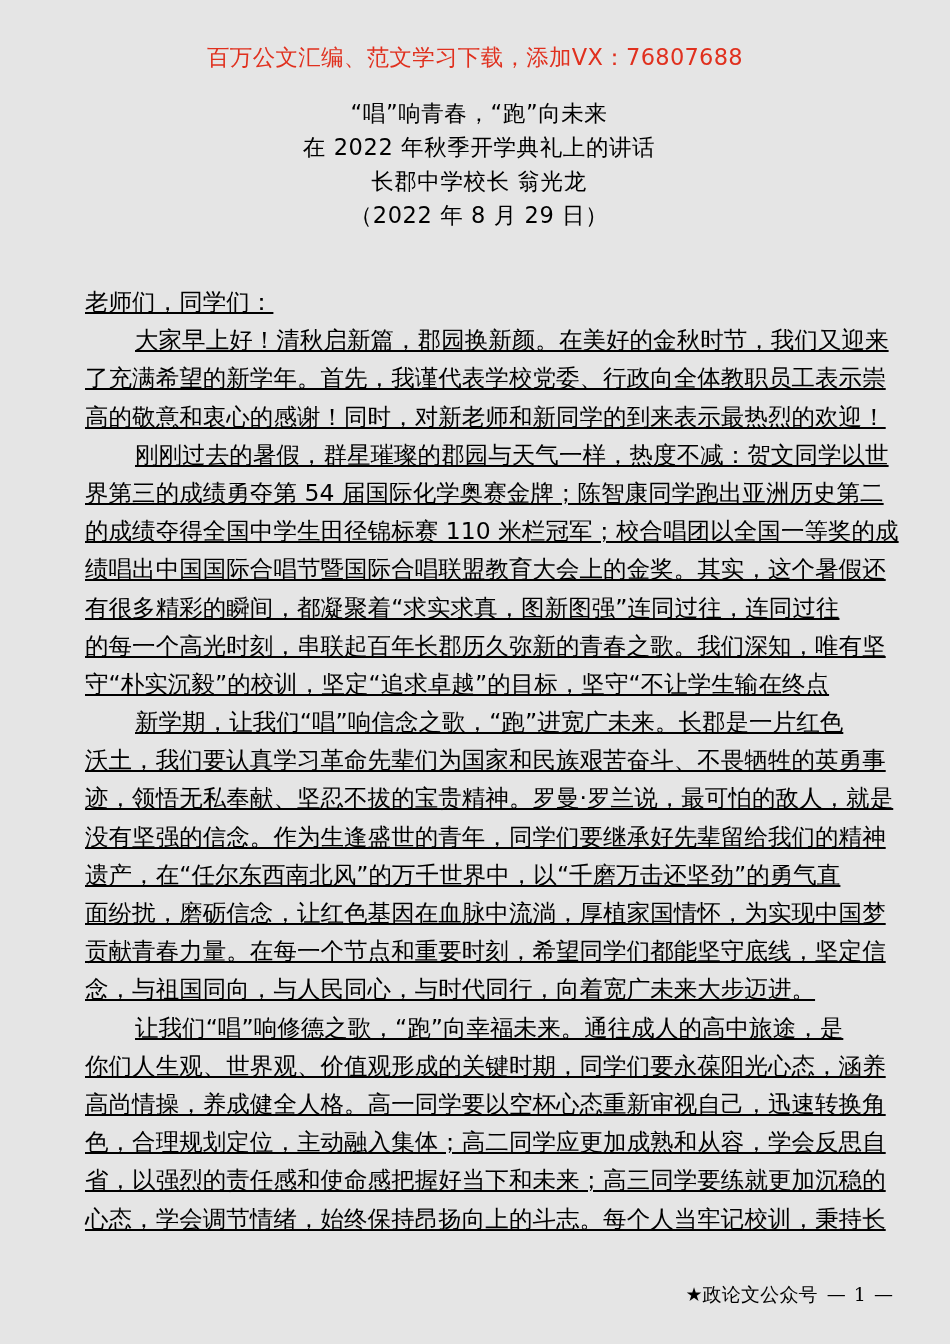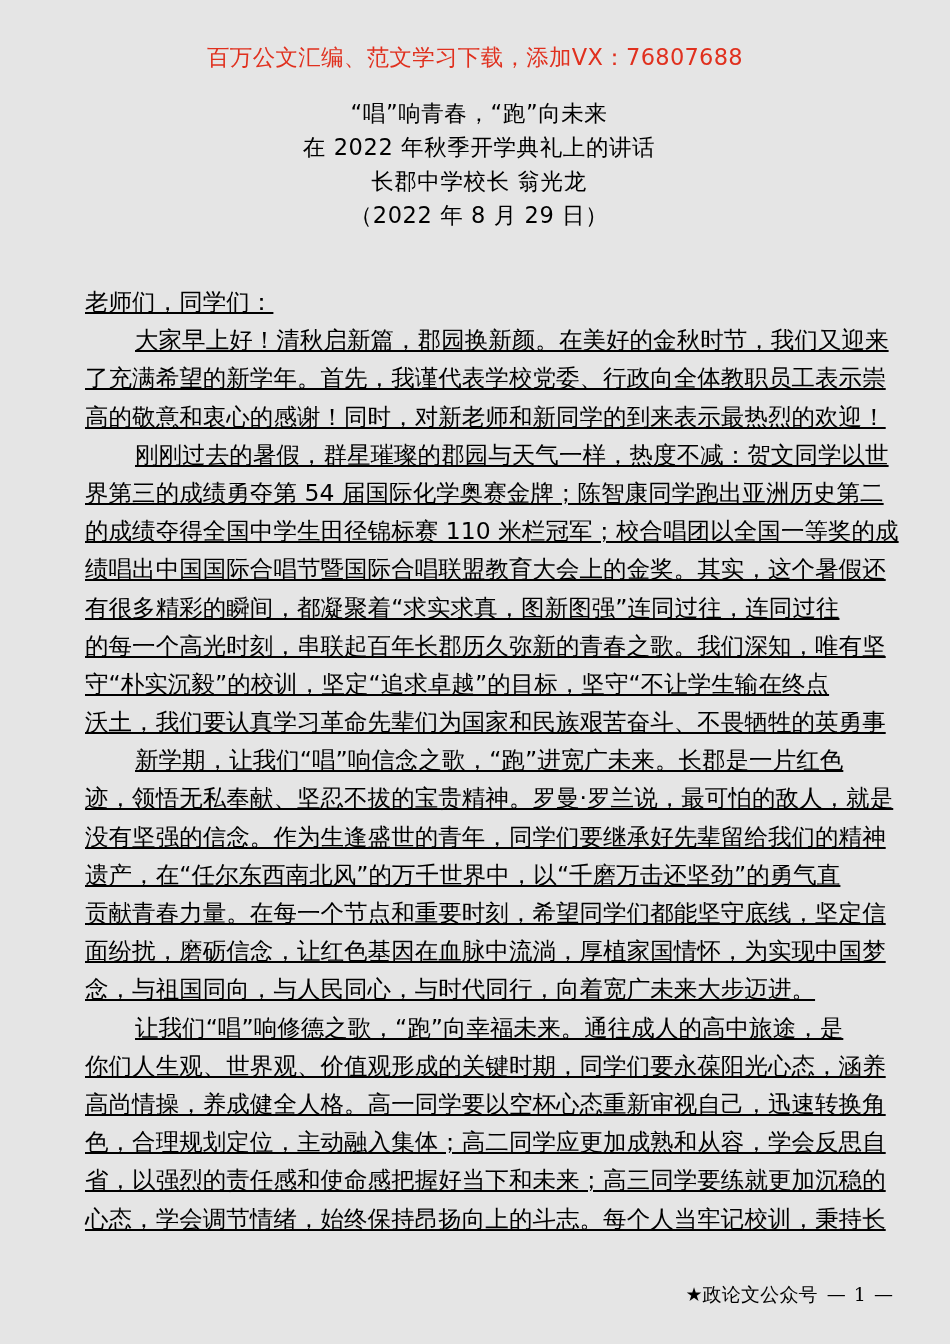--- a/index.html
+++ b/index.html
@@ -118,27 +118,27 @@
       <div class="body-line indent">大家早上好！清秋启新篇，郡园换新颜。在美好的金秋时节，我们又迎来</div>
       <div class="body-line">了充满希望的新学年。首先，我谨代表学校党委、行政向全体教职员工表示崇</div>
       <div class="body-line">高的敬意和衷心的感谢！同时，对新老师和新同学的到来表示最热烈的欢迎！</div>
       <div class="body-line indent">刚刚过去的暑假，群星璀璨的郡园与天气一样，热度不减：贺文同学以世</div>
       <div class="body-line">界第三的成绩勇夺第 54 届国际化学奥赛金牌；陈智康同学跑出亚洲历史第二</div>
       <div class="body-line">的成绩夺得全国中学生田径锦标赛 110 米栏冠军；校合唱团以全国一等奖的成</div>
       <div class="body-line">绩唱出中国国际合唱节暨国际合唱联盟教育大会上的金奖。其实，这个暑假还</div>
       <div class="body-line">有很多精彩的瞬间，都凝聚着“求实求真，图新图强”连同过往，连同过往</div>
       <div class="body-line">的每一个高光时刻，串联起百年长郡历久弥新的青春之歌。我们深知，唯有坚</div>
       <div class="body-line">守“朴实沉毅”的校训，坚定“追求卓越”的目标，坚守“不让学生输在终点</div>
+      <div class="body-line indent">新学期，让我们“唱”响信念之歌，“跑”进宽广未来。长郡是一片红色</div>
       <div class="body-line">沃土，我们要认真学习革命先辈们为国家和民族艰苦奋斗、不畏牺牲的英勇事</div>
-      <div class="body-line indent">新学期，让我们“唱”响信念之歌，“跑”进宽广未来。长郡是一片红色</div>
       <div class="body-line">迹，领悟无私奉献、坚忍不拔的宝贵精神。罗曼·罗兰说，最可怕的敌人，就是</div>
       <div class="body-line">没有坚强的信念。作为生逢盛世的青年，同学们要继承好先辈留给我们的精神</div>
       <div class="body-line">遗产，在“任尔东西南北风”的万千世界中，以“千磨万击还坚劲”的勇气直</div>
+      <div class="body-line">面纷扰，磨砺信念，让红色基因在血脉中流淌，厚植家国情怀，为实现中国梦</div>
       <div class="body-line">贡献青春力量。在每一个节点和重要时刻，希望同学们都能坚守底线，坚定信</div>
-      <div class="body-line">面纷扰，磨砺信念，让红色基因在血脉中流淌，厚植家国情怀，为实现中国梦</div>
       <div class="body-line">念，与祖国同向，与人民同心，与时代同行，向着宽广未来大步迈进。</div>
       <div class="body-line indent">让我们“唱”响修德之歌，“跑”向幸福未来。通往成人的高中旅途，是</div>
       <div class="body-line">你们人生观、世界观、价值观形成的关键时期，同学们要永葆阳光心态，涵养</div>
       <div class="body-line">高尚情操，养成健全人格。高一同学要以空杯心态重新审视自己，迅速转换角</div>
       <div class="body-line">色，合理规划定位，主动融入集体；高二同学应更加成熟和从容，学会反思自</div>
       <div class="body-line">省，以强烈的责任感和使命感把握好当下和未来；高三同学要练就更加沉稳的</div>
       <div class="body-line">心态，学会调节情绪，始终保持昂扬向上的斗志。每个人当牢记校训，秉持长</div>
     </div>
 
   <div class="footer">

